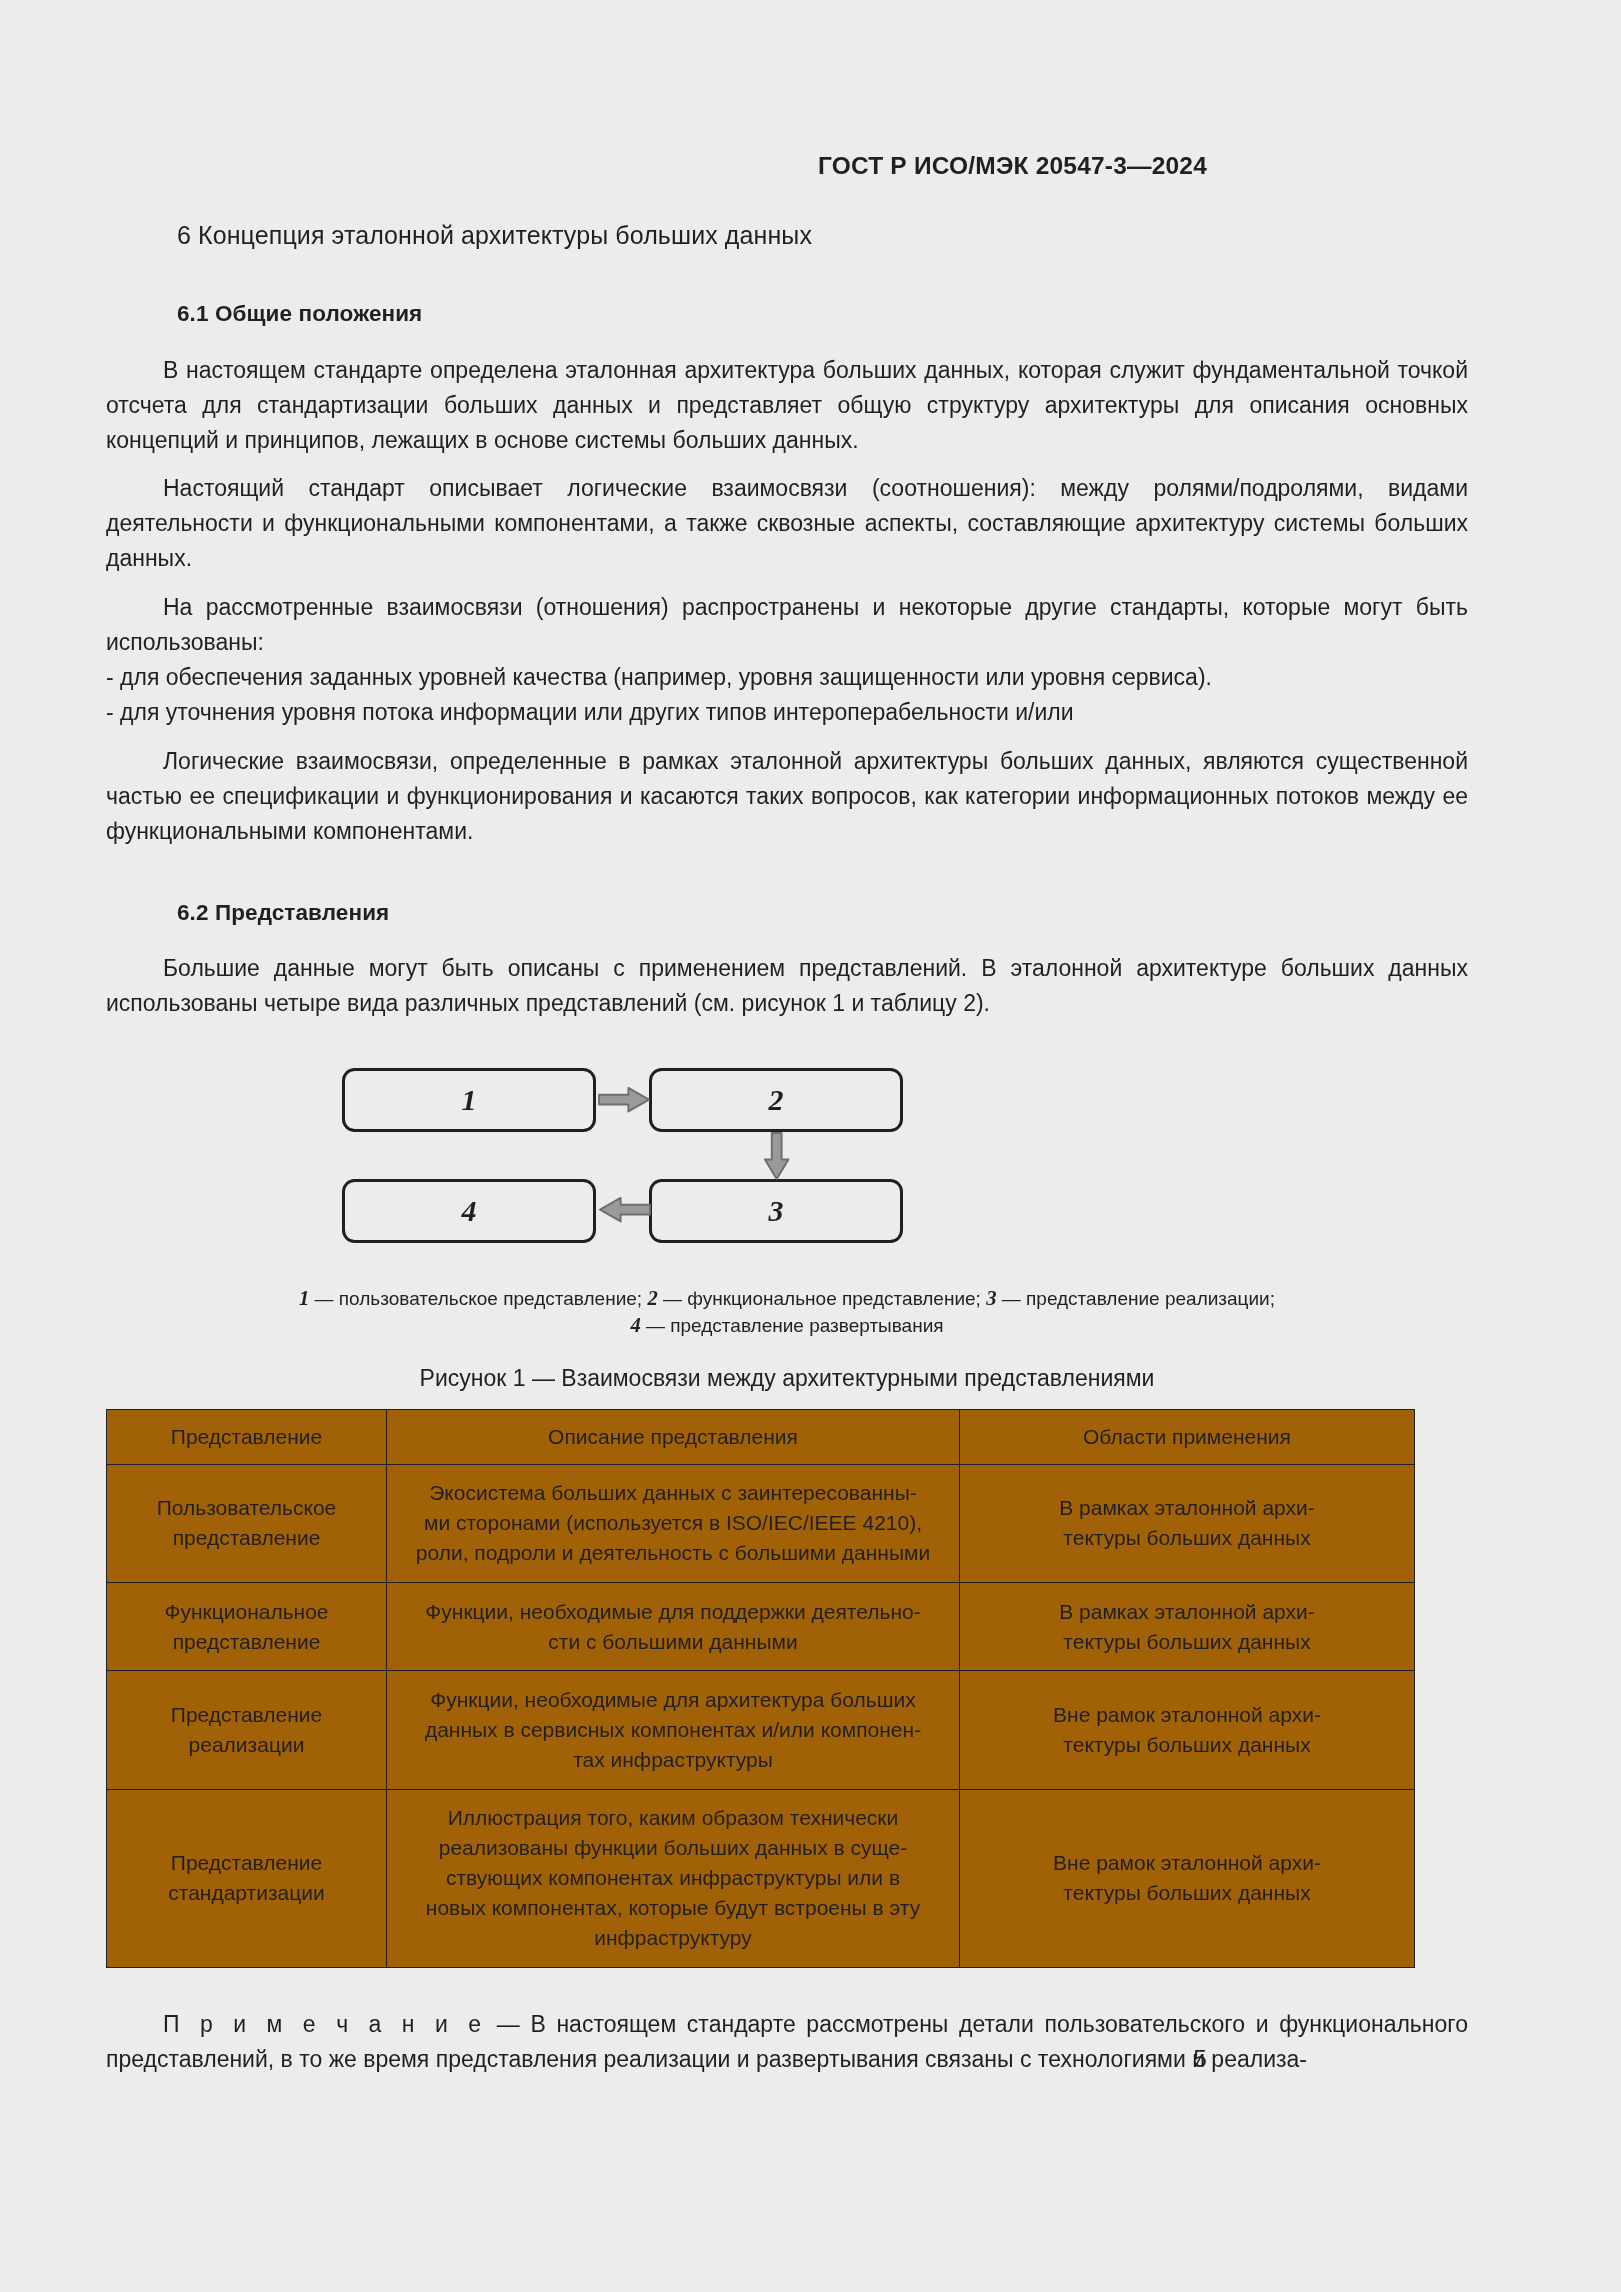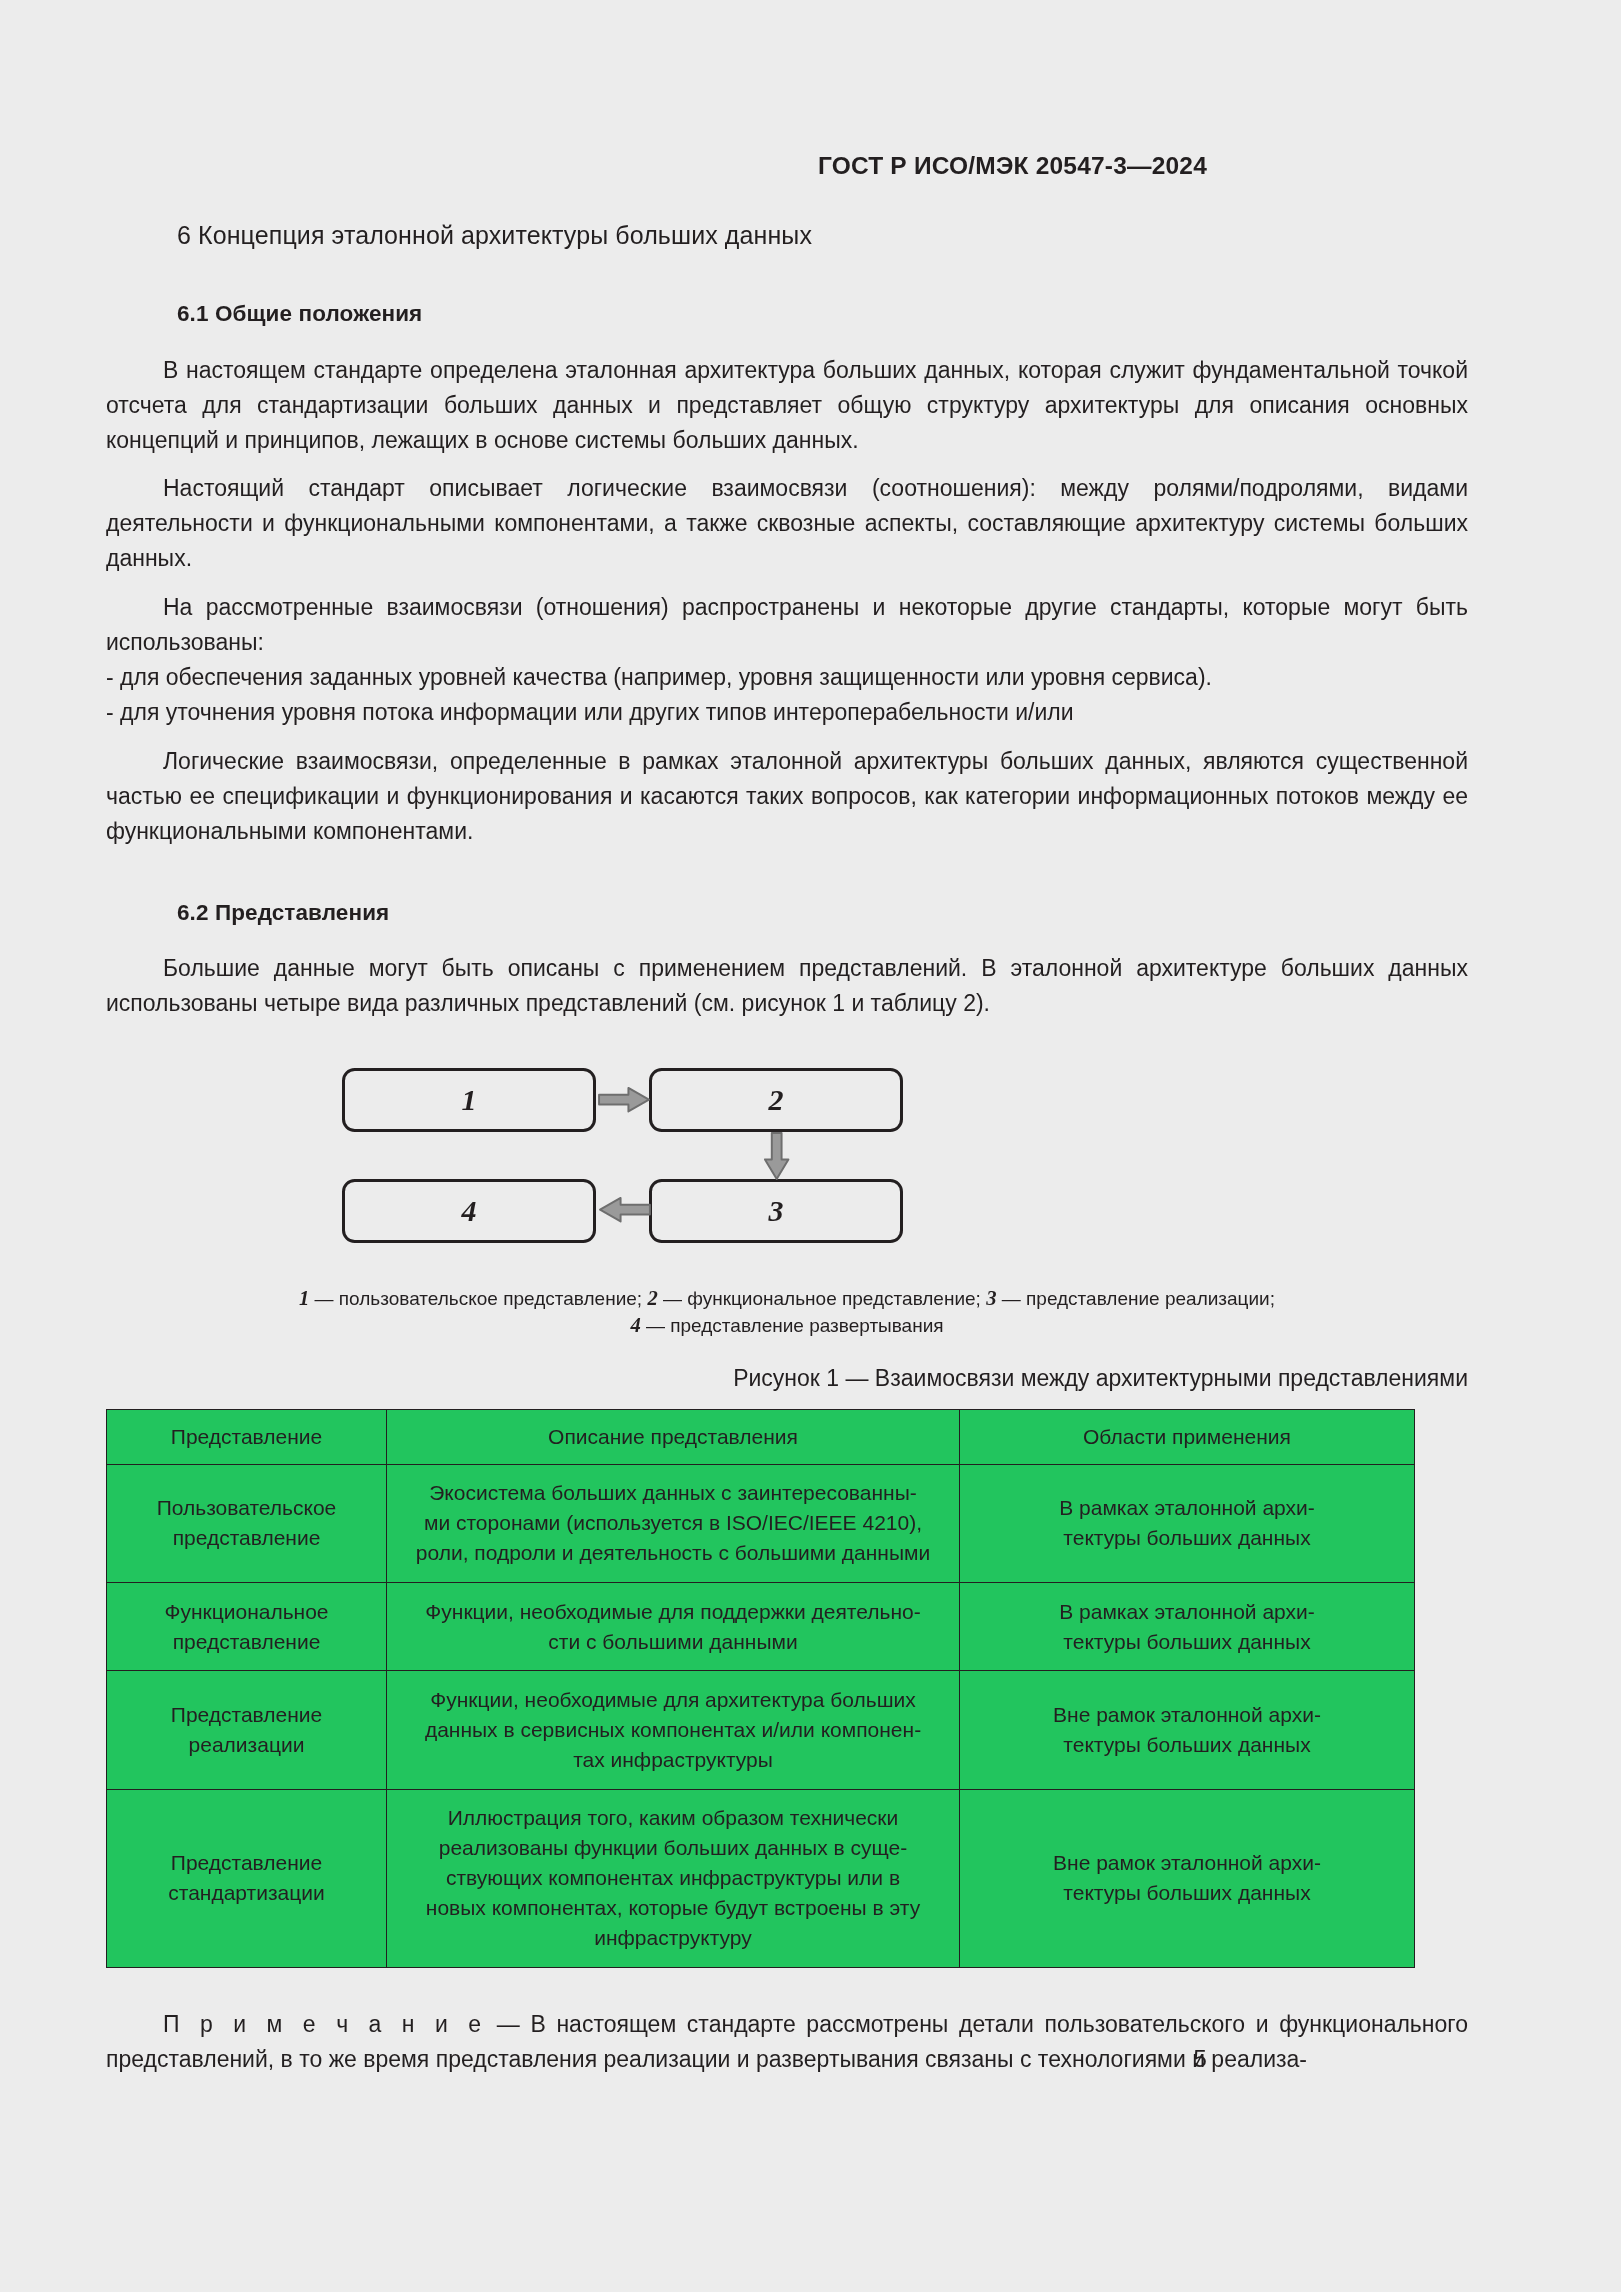--- a/index.html
+++ b/index.html
@@ -109,36 +109,36 @@
   }
   .fig-legend i {
     font-family: "Liberation Serif", serif;
     font-style: italic;
     font-weight: bold;
     font-size: 20.6px;
   }
   .fig-caption {
     margin-top: 25.5px;
     font-size: 23px;
-    text-align: right;
+    text-align: center;
   }
 
   
   .table-title {
     margin-top: 57px;
     font-size: 23px;
   }
   .table-title .sp { letter-spacing: 4.9px; }
 
   table.gost {
     margin-top: 16.7px;
     width: 1308px;
     border-collapse: collapse;
     table-layout: fixed;
-    background: #22c55e;
+    background: #a16207;
   }
   table.gost th, table.gost td {
     border: 1.5px solid #231f20;
     font-weight: normal;
     font-size: 21px;
     line-height: 30px;
     text-align: center;
     vertical-align: middle;
     padding: 8.8px 9.8px;
   }

